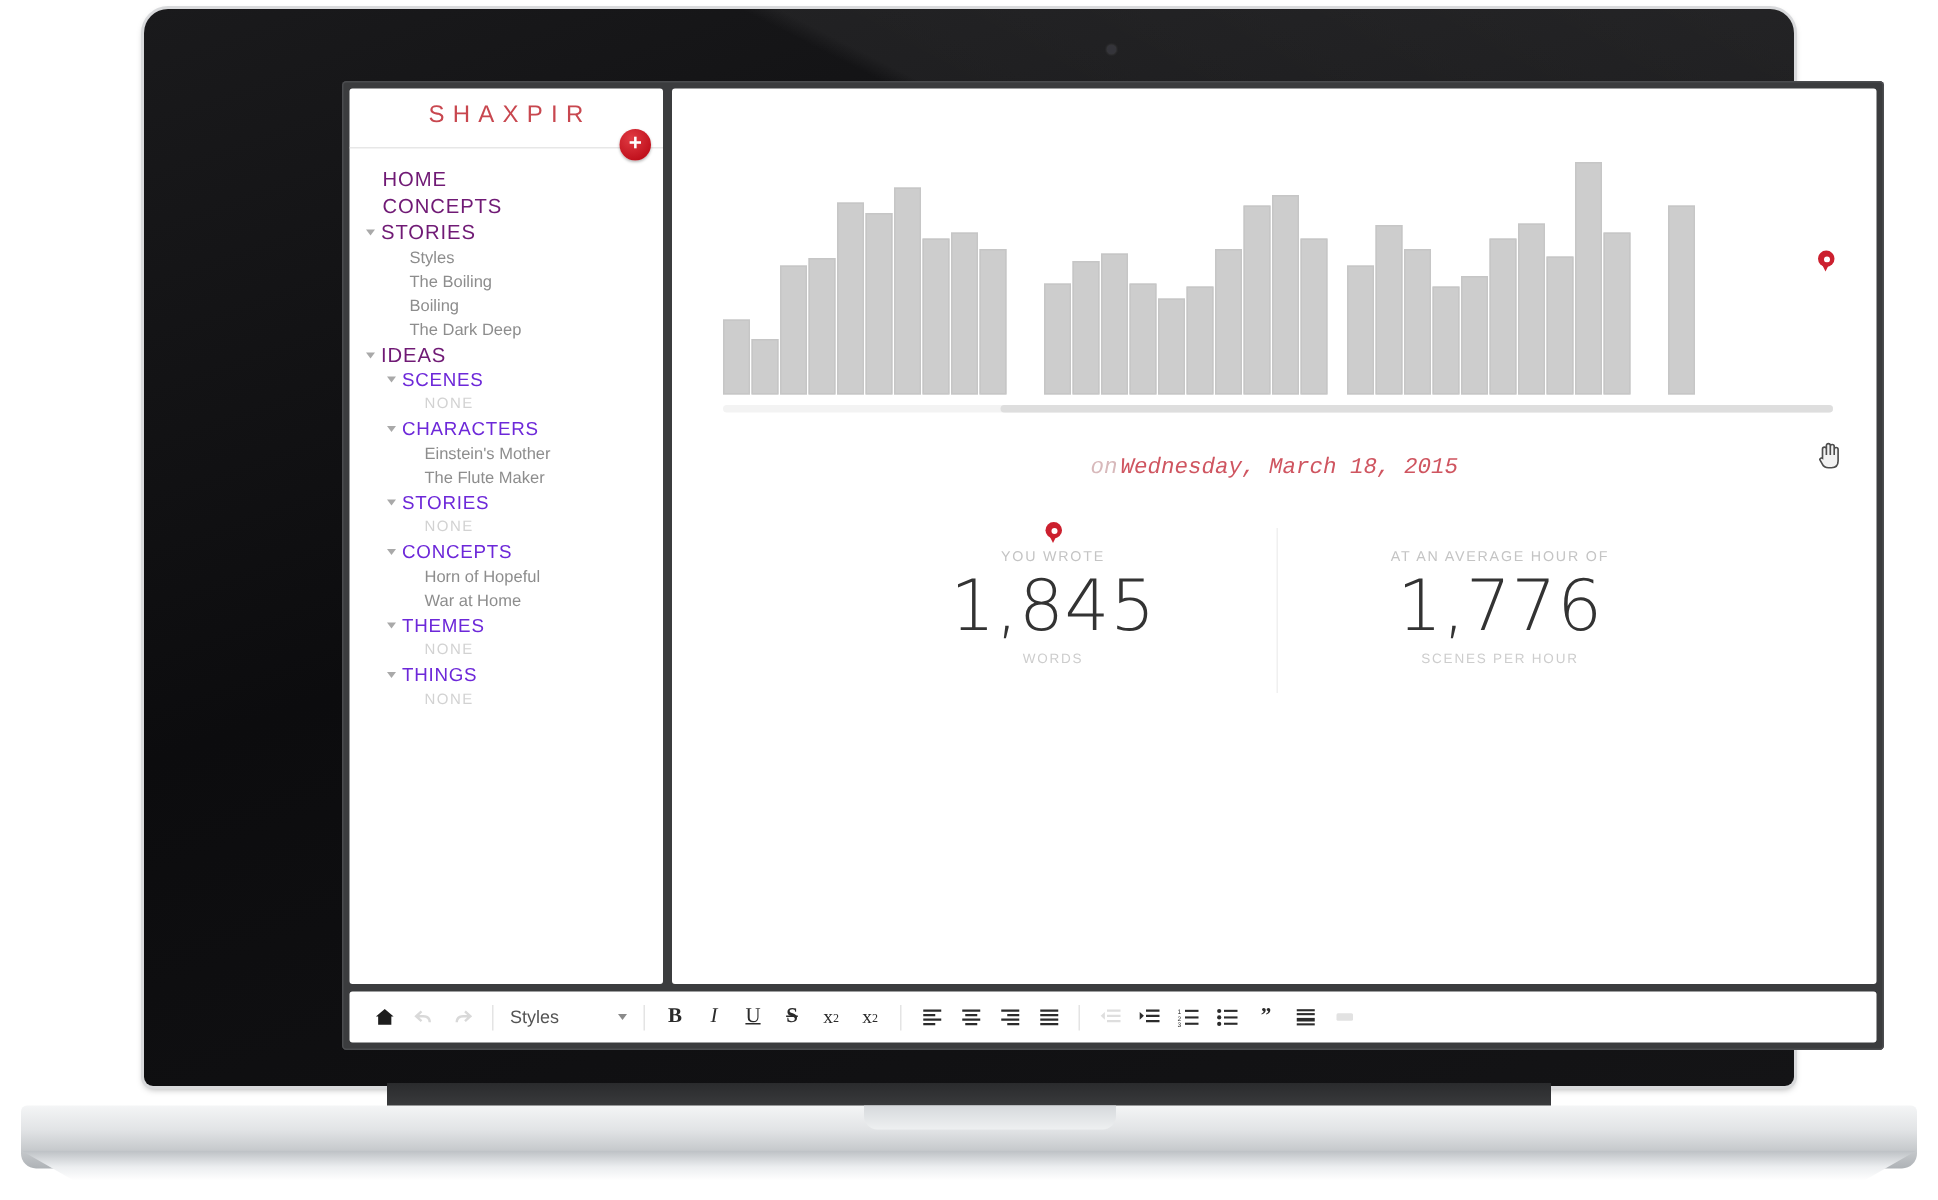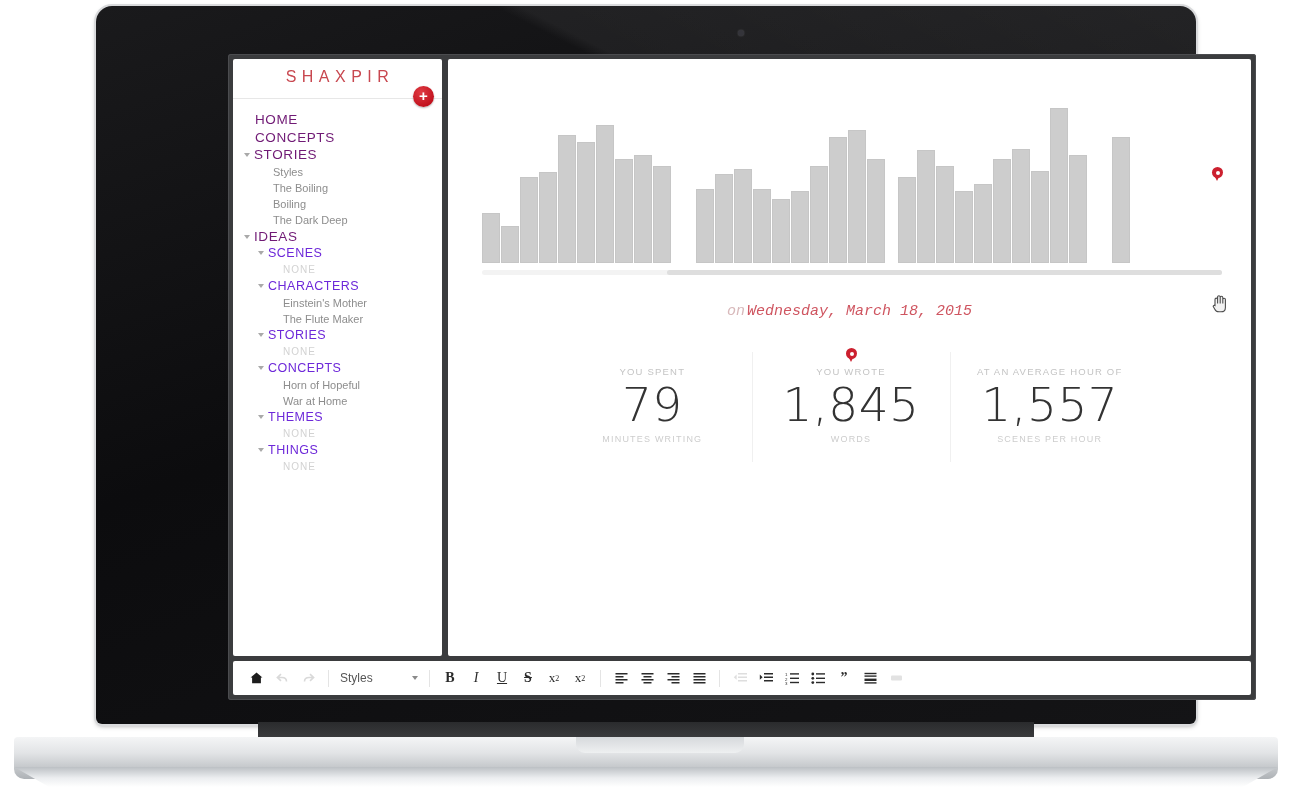--- a/index.html
+++ b/index.html
@@ -473,37 +473,32 @@
           <div id="chart-scrollbar">
             <div id="chart-scrollbar-thumb"></div>
           </div>
 
           <div id="date-line">
             <span id="date-prefix">on</span><span id="date-value">Wednesday, March 18, 2015</span>
           </div>
 
           <div id="stats-row">
               <div class="stat-col">
-                <div class="stat-label">YOU SPENT</div>
-                <div class="stat-value">79</div>
-                <div class="stat-sub">MINUTES WRITING</div>
-              </div>
-              <div class="stat-col">
                 <div class="pin" id="stat-pin">
                   <div class="head"></div>
                   <div class="dot"></div>
                   <div class="tail"></div>
                 </div>
                 <div class="stat-label">YOU WROTE</div>
                 <div class="stat-value">1,845</div>
                 <div class="stat-sub">WORDS</div>
               </div>
               <div class="stat-col">
                 <div class="stat-label">AT AN AVERAGE HOUR OF</div>
-                <div class="stat-value">1,557</div>
+                <div class="stat-value">1,776</div>
                 <div class="stat-sub">SCENES PER HOUR</div>
               </div>
             </div>
 
         </div>
       </div>
 
       <div id="toolbar">
           <div class="tb-btn">
             <svg width="15" height="14" viewBox="0 0 15 14">

